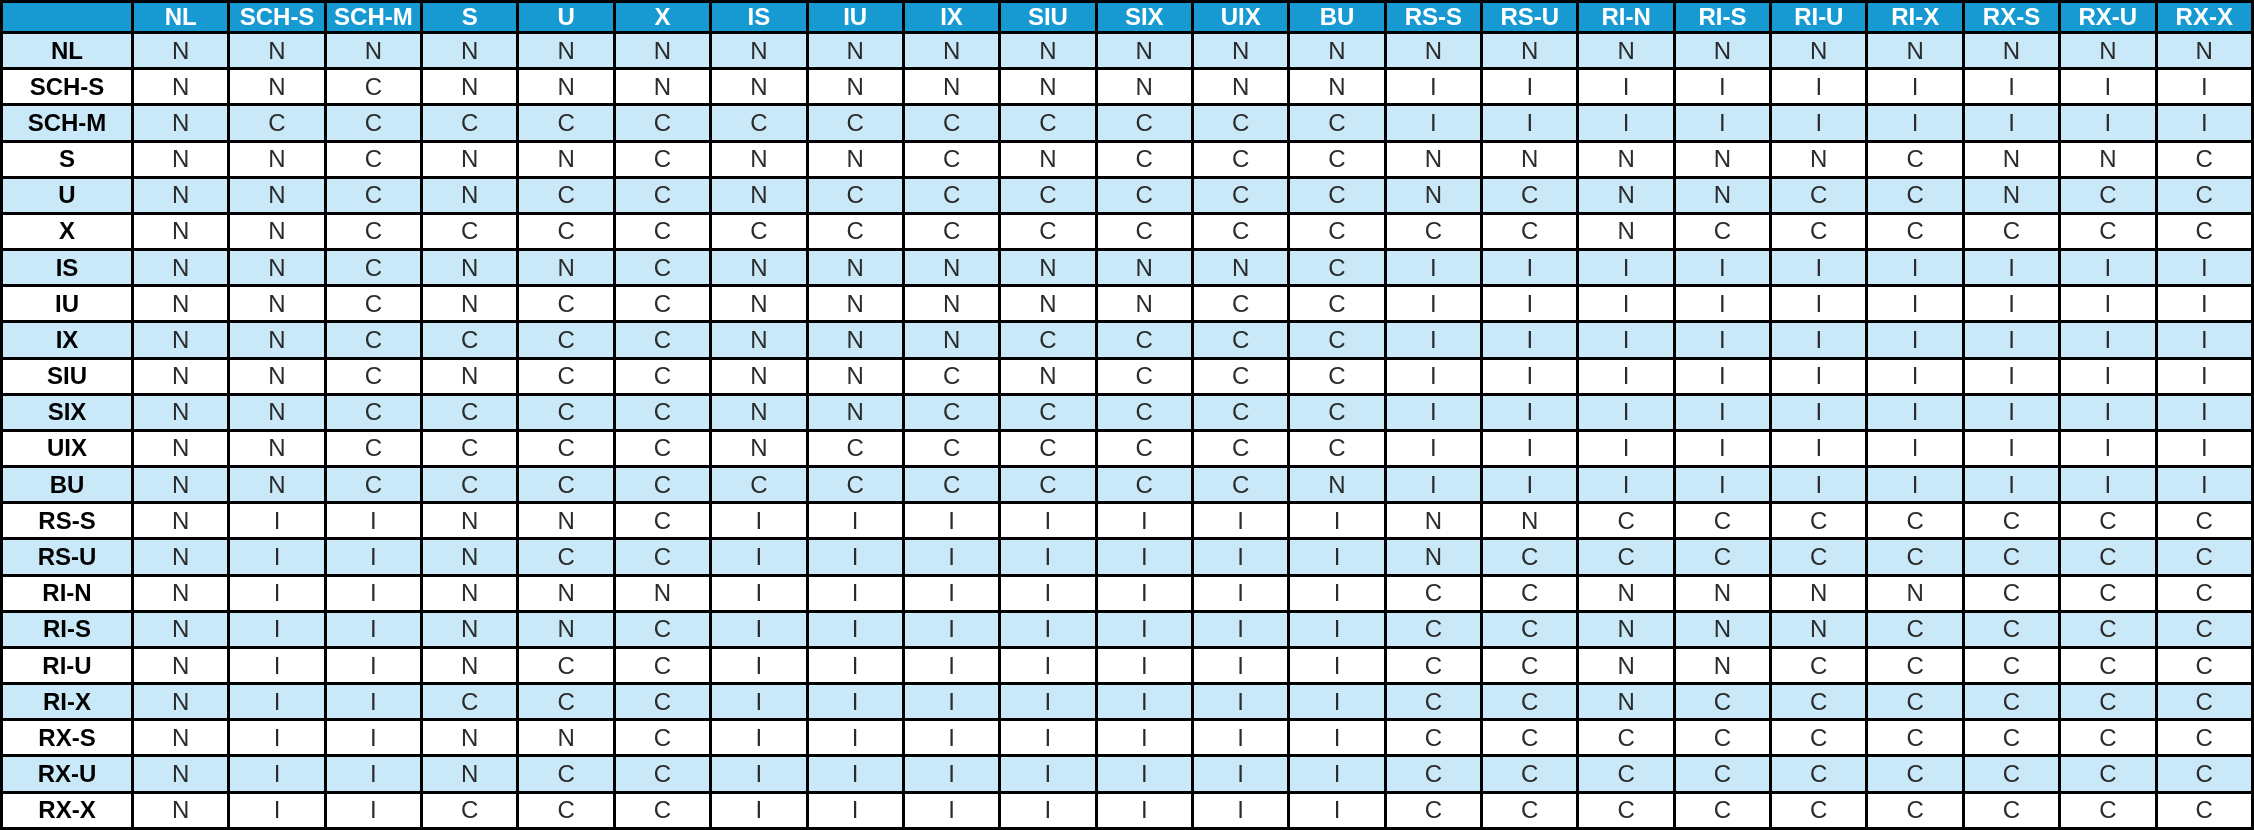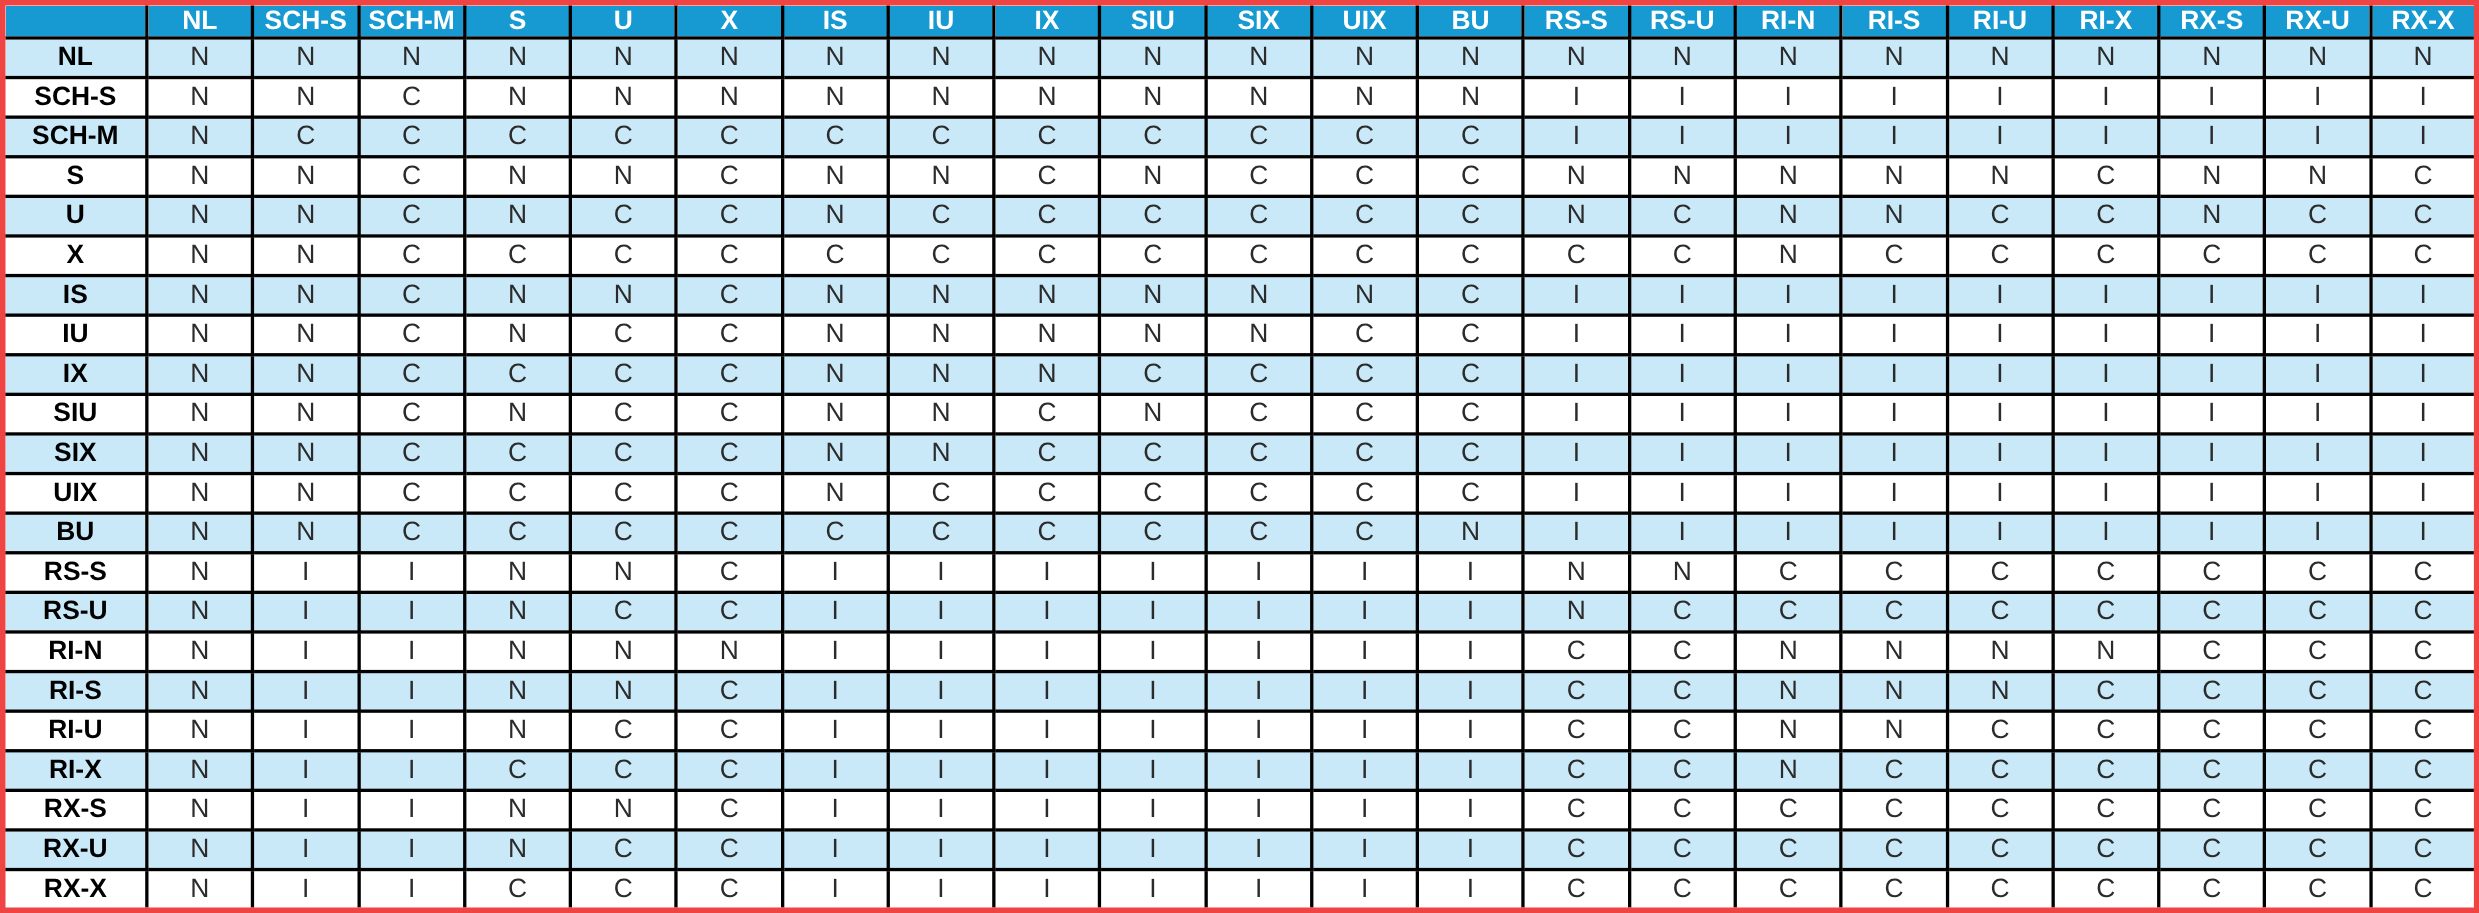--- a/index.html
+++ b/index.html
@@ -6,21 +6,21 @@
     margin: 0;
     padding: 0;
     background: #ffffff;
   }
   table.matrix {
     border-collapse: collapse;
     table-layout: fixed;
     width: 2254px;
     height: 830px;
     font-family: "Liberation Sans", sans-serif;
-    border: 5px solid #ef4444;
+    border: 2px solid #ef4444;
   }
   table.matrix th, table.matrix td {
     border: 3px solid #000000;
     text-align: center;
     vertical-align: middle;
     padding: 0;
     overflow: hidden;
     white-space: nowrap;
   }
   table.matrix thead th {

